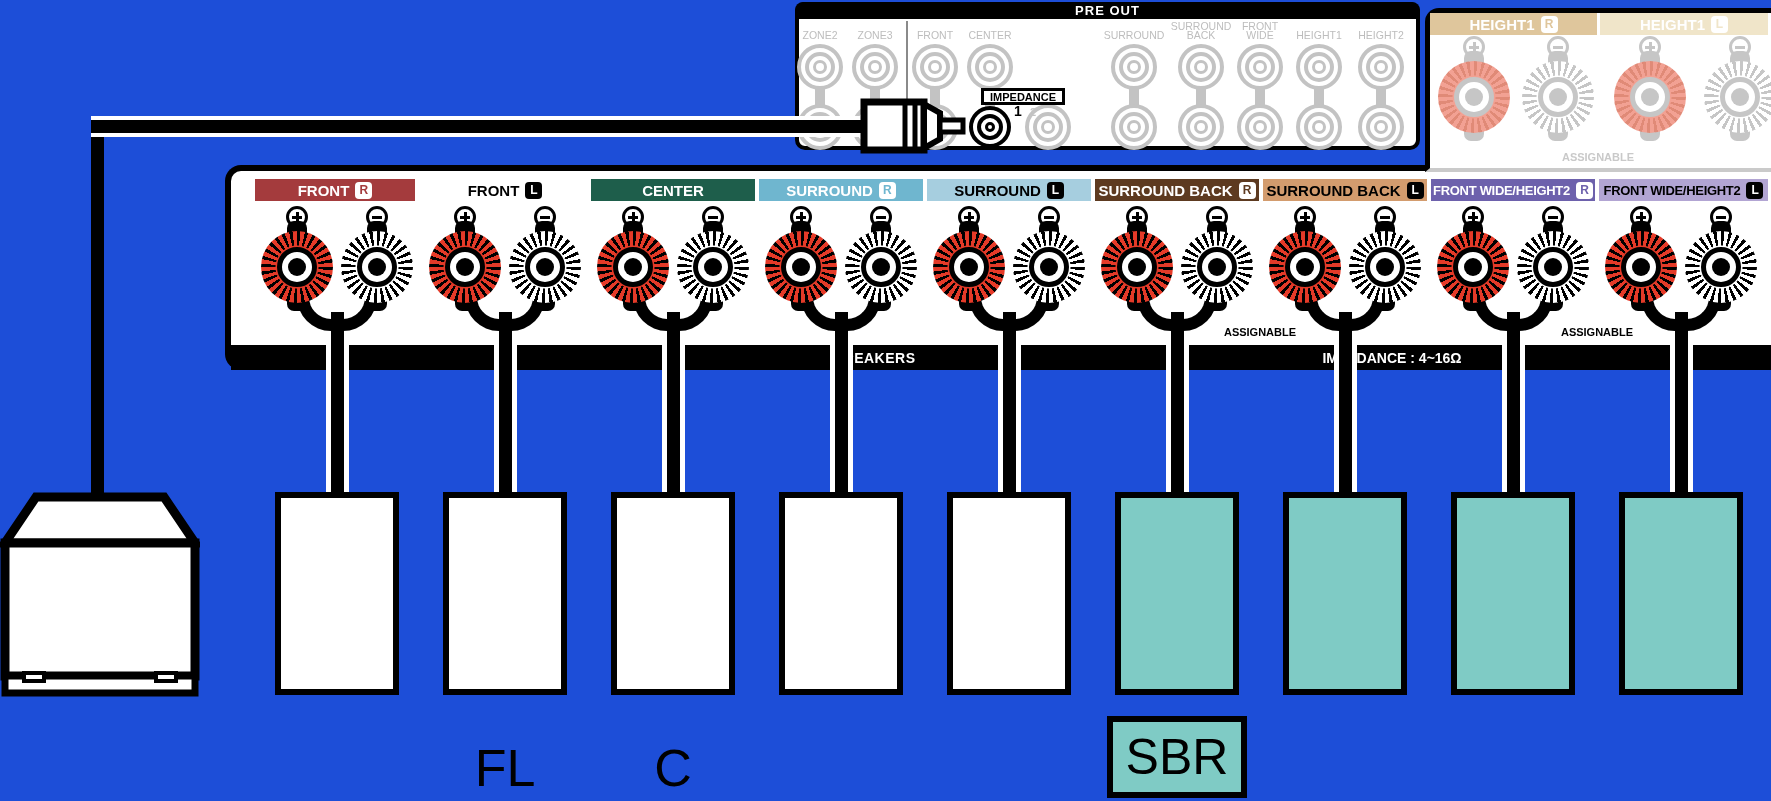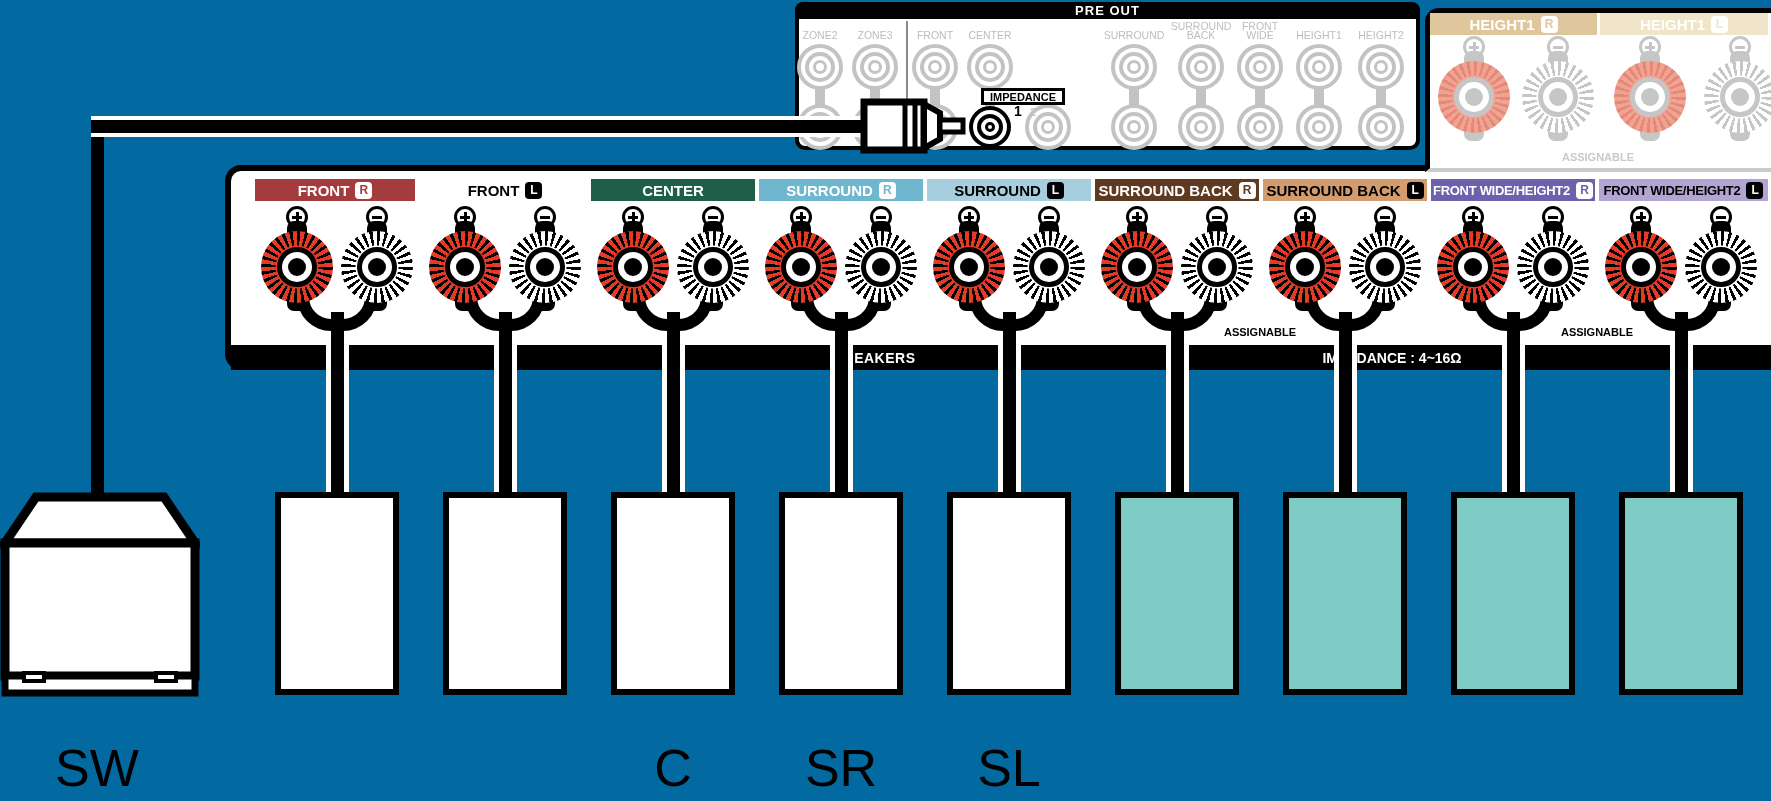--- a/index.html
+++ b/index.html
@@ -1,17 +1,17 @@
 <!DOCTYPE html>
 <html><head>
 <meta charset="utf-8">
 <style>
   html,body{margin:0;padding:0;background:#fff}
   *{box-sizing:border-box}
-  #stage{position:relative;width:1771px;height:801px;background:#0369a1;overflow:hidden;
+  #stage{position:relative;width:1771px;height:801px;background:#1d4ed8;overflow:hidden;
          font-family:"Liberation Sans","DejaVu Sans",sans-serif;}
   #stage div{position:absolute}
   
   .jack{border-radius:50%;border:4px solid currentColor}
   .jack::before{content:'';position:absolute;inset:4px;border-radius:50%;border:4px solid currentColor}
   .jack::after{content:'';position:absolute;inset:12px;border-radius:50%;border:3px solid currentColor}
   
   .post{width:72px;height:72px;border-radius:50%;
     background:radial-gradient(circle,var(--pc) 0 21px,transparent 22px),
                repeating-conic-gradient(var(--tooth) 0deg 5.5deg,var(--pc) 5.5deg 12.857deg);}
@@ -291,60 +291,59 @@
       <span class="badge" style="background: rgb(255, 255, 255); color: rgb(240, 229, 201);">L</span>
     </div>
     <div class="sym plus" style="left: 1639px; top: 36px; color: rgb(198, 198, 198);"></div>
     <div class="sym" style="left: 1729px; top: 36px; color: rgb(198, 198, 198);"></div>
     <div style="left: 1640px; top: 51px; width: 20px; height: 18px; border-radius: 7px; background: rgb(198, 198, 198);"></div>
     <div style="left: 1640px; top: 123px; width: 20px; height: 18px; border-radius: 7px; background: rgb(198, 198, 198);"></div>
     <div class="post" style="left: 1614px; top: 61px; --pc: #F2A193; --tooth: #E08A77; --ring: #C6C6C6; --dot: #C6C6C6;"></div>
     <div style="left: 1730px; top: 51px; width: 20px; height: 18px; border-radius: 7px; background: rgb(198, 198, 198);"></div>
     <div style="left: 1730px; top: 123px; width: 20px; height: 18px; border-radius: 7px; background: rgb(198, 198, 198);"></div>
     <div class="post" style="left: 1704px; top: 61px; --pc: #fff; --tooth: #C6C6C6; --ring: #C6C6C6; --dot: #C6C6C6;"></div>
-    <div style="left: 27px; top: 738px; width: 140px; height: 60px; color: rgb(0, 0, 0); font-size: 52px; display: flex; align-items: center; justify-content: center;">SW</div>
     <div class="spk" style="left: 275px; top: 492px; width: 124px; height: 203px; background: rgb(255, 255, 255); border: 6px solid rgb(0, 0, 0);"></div>
     <div style="left: 314px; top: 517px; width: 46px; height: 46px; border: 5px solid rgb(0, 0, 0); border-radius: 50%;"></div>
     <div style="left: 326px; top: 529px; width: 22px; height: 22px; border: 5px solid rgb(0, 0, 0); border-radius: 50%;"></div>
     <div style="left: 293px; top: 588px; width: 88px; height: 86px; border: 5px solid rgb(0, 0, 0); border-radius: 30%;"></div>
     <div style="left: 308px; top: 603px; width: 58px; height: 56px; border: 5px solid rgb(0, 0, 0); border-radius: 50%;"></div>
     <div style="left: 323px; top: 618px; width: 28px; height: 26px; border: 5px solid rgb(0, 0, 0); border-radius: 50%;"></div>
     <div class="spk" style="left: 443px; top: 492px; width: 124px; height: 203px; background: rgb(255, 255, 255); border: 6px solid rgb(0, 0, 0);"></div>
     <div style="left: 482px; top: 517px; width: 46px; height: 46px; border: 5px solid rgb(0, 0, 0); border-radius: 50%;"></div>
     <div style="left: 494px; top: 529px; width: 22px; height: 22px; border: 5px solid rgb(0, 0, 0); border-radius: 50%;"></div>
     <div style="left: 461px; top: 588px; width: 88px; height: 86px; border: 5px solid rgb(0, 0, 0); border-radius: 30%;"></div>
     <div style="left: 476px; top: 603px; width: 58px; height: 56px; border: 5px solid rgb(0, 0, 0); border-radius: 50%;"></div>
     <div style="left: 491px; top: 618px; width: 28px; height: 26px; border: 5px solid rgb(0, 0, 0); border-radius: 50%;"></div>
+    <div style="left: 435px; top: 738px; width: 140px; height: 60px; color: rgb(0, 0, 0); font-size: 52px; display: flex; align-items: center; justify-content: center;">FL</div>
     <div class="spk" style="left: 611px; top: 492px; width: 124px; height: 203px; background: rgb(255, 255, 255); border: 6px solid rgb(0, 0, 0);"></div>
     <div style="left: 650px; top: 517px; width: 46px; height: 46px; border: 5px solid rgb(0, 0, 0); border-radius: 50%;"></div>
     <div style="left: 662px; top: 529px; width: 22px; height: 22px; border: 5px solid rgb(0, 0, 0); border-radius: 50%;"></div>
     <div style="left: 629px; top: 588px; width: 88px; height: 86px; border: 5px solid rgb(0, 0, 0); border-radius: 30%;"></div>
     <div style="left: 644px; top: 603px; width: 58px; height: 56px; border: 5px solid rgb(0, 0, 0); border-radius: 50%;"></div>
     <div style="left: 659px; top: 618px; width: 28px; height: 26px; border: 5px solid rgb(0, 0, 0); border-radius: 50%;"></div>
     <div style="left: 603px; top: 738px; width: 140px; height: 60px; color: rgb(0, 0, 0); font-size: 52px; display: flex; align-items: center; justify-content: center;">C</div>
     <div class="spk" style="left: 779px; top: 492px; width: 124px; height: 203px; background: rgb(255, 255, 255); border: 6px solid rgb(0, 0, 0);"></div>
     <div style="left: 818px; top: 517px; width: 46px; height: 46px; border: 5px solid rgb(0, 0, 0); border-radius: 50%;"></div>
     <div style="left: 830px; top: 529px; width: 22px; height: 22px; border: 5px solid rgb(0, 0, 0); border-radius: 50%;"></div>
     <div style="left: 797px; top: 588px; width: 88px; height: 86px; border: 5px solid rgb(0, 0, 0); border-radius: 30%;"></div>
     <div style="left: 812px; top: 603px; width: 58px; height: 56px; border: 5px solid rgb(0, 0, 0); border-radius: 50%;"></div>
     <div style="left: 827px; top: 618px; width: 28px; height: 26px; border: 5px solid rgb(0, 0, 0); border-radius: 50%;"></div>
-    <div style="left: 771px; top: 738px; width: 140px; height: 60px; color: rgb(0, 0, 0); font-size: 52px; display: flex; align-items: center; justify-content: center;">SR</div>
     <div class="spk" style="left: 947px; top: 492px; width: 124px; height: 203px; background: rgb(255, 255, 255); border: 6px solid rgb(0, 0, 0);"></div>
     <div style="left: 986px; top: 517px; width: 46px; height: 46px; border: 5px solid rgb(0, 0, 0); border-radius: 50%;"></div>
     <div style="left: 998px; top: 529px; width: 22px; height: 22px; border: 5px solid rgb(0, 0, 0); border-radius: 50%;"></div>
     <div style="left: 965px; top: 588px; width: 88px; height: 86px; border: 5px solid rgb(0, 0, 0); border-radius: 30%;"></div>
     <div style="left: 980px; top: 603px; width: 58px; height: 56px; border: 5px solid rgb(0, 0, 0); border-radius: 50%;"></div>
     <div style="left: 995px; top: 618px; width: 28px; height: 26px; border: 5px solid rgb(0, 0, 0); border-radius: 50%;"></div>
-    <div style="left: 939px; top: 738px; width: 140px; height: 60px; color: rgb(0, 0, 0); font-size: 52px; display: flex; align-items: center; justify-content: center;">SL</div>
     <div class="spk" style="left: 1115px; top: 492px; width: 124px; height: 203px; background: rgb(127, 203, 197); border: 6px solid rgb(0, 0, 0);"></div>
     <div style="left: 1154px; top: 517px; width: 46px; height: 46px; border: 5px solid rgb(0, 0, 0); border-radius: 50%;"></div>
     <div style="left: 1166px; top: 529px; width: 22px; height: 22px; border: 5px solid rgb(0, 0, 0); border-radius: 50%;"></div>
     <div style="left: 1133px; top: 588px; width: 88px; height: 86px; border: 5px solid rgb(0, 0, 0); border-radius: 30%;"></div>
     <div style="left: 1148px; top: 603px; width: 58px; height: 56px; border: 5px solid rgb(0, 0, 0); border-radius: 50%;"></div>
     <div style="left: 1163px; top: 618px; width: 28px; height: 26px; border: 5px solid rgb(0, 0, 0); border-radius: 50%;"></div>
+    <div style="left: 1107px; top: 716px; width: 140px; height: 82px; background: rgb(127, 203, 197); border: 6px solid rgb(0, 0, 0); color: rgb(0, 0, 0); font-size: 50px; display: flex; align-items: center; justify-content: center;">SBR</div>
     <div class="spk" style="left: 1283px; top: 492px; width: 124px; height: 203px; background: rgb(127, 203, 197); border: 6px solid rgb(0, 0, 0);"></div>
     <div style="left: 1322px; top: 517px; width: 46px; height: 46px; border: 5px solid rgb(0, 0, 0); border-radius: 50%;"></div>
     <div style="left: 1334px; top: 529px; width: 22px; height: 22px; border: 5px solid rgb(0, 0, 0); border-radius: 50%;"></div>
     <div style="left: 1301px; top: 588px; width: 88px; height: 86px; border: 5px solid rgb(0, 0, 0); border-radius: 30%;"></div>
     <div style="left: 1316px; top: 603px; width: 58px; height: 56px; border: 5px solid rgb(0, 0, 0); border-radius: 50%;"></div>
     <div style="left: 1331px; top: 618px; width: 28px; height: 26px; border: 5px solid rgb(0, 0, 0); border-radius: 50%;"></div>
     <div class="spk" style="left: 1451px; top: 492px; width: 124px; height: 203px; background: rgb(127, 203, 197); border: 6px solid rgb(0, 0, 0);"></div>
     <div style="left: 1490px; top: 517px; width: 46px; height: 46px; border: 5px solid rgb(0, 0, 0); border-radius: 50%;"></div>
     <div style="left: 1502px; top: 529px; width: 22px; height: 22px; border: 5px solid rgb(0, 0, 0); border-radius: 50%;"></div>
     <div style="left: 1469px; top: 588px; width: 88px; height: 86px; border: 5px solid rgb(0, 0, 0); border-radius: 30%;"></div>

